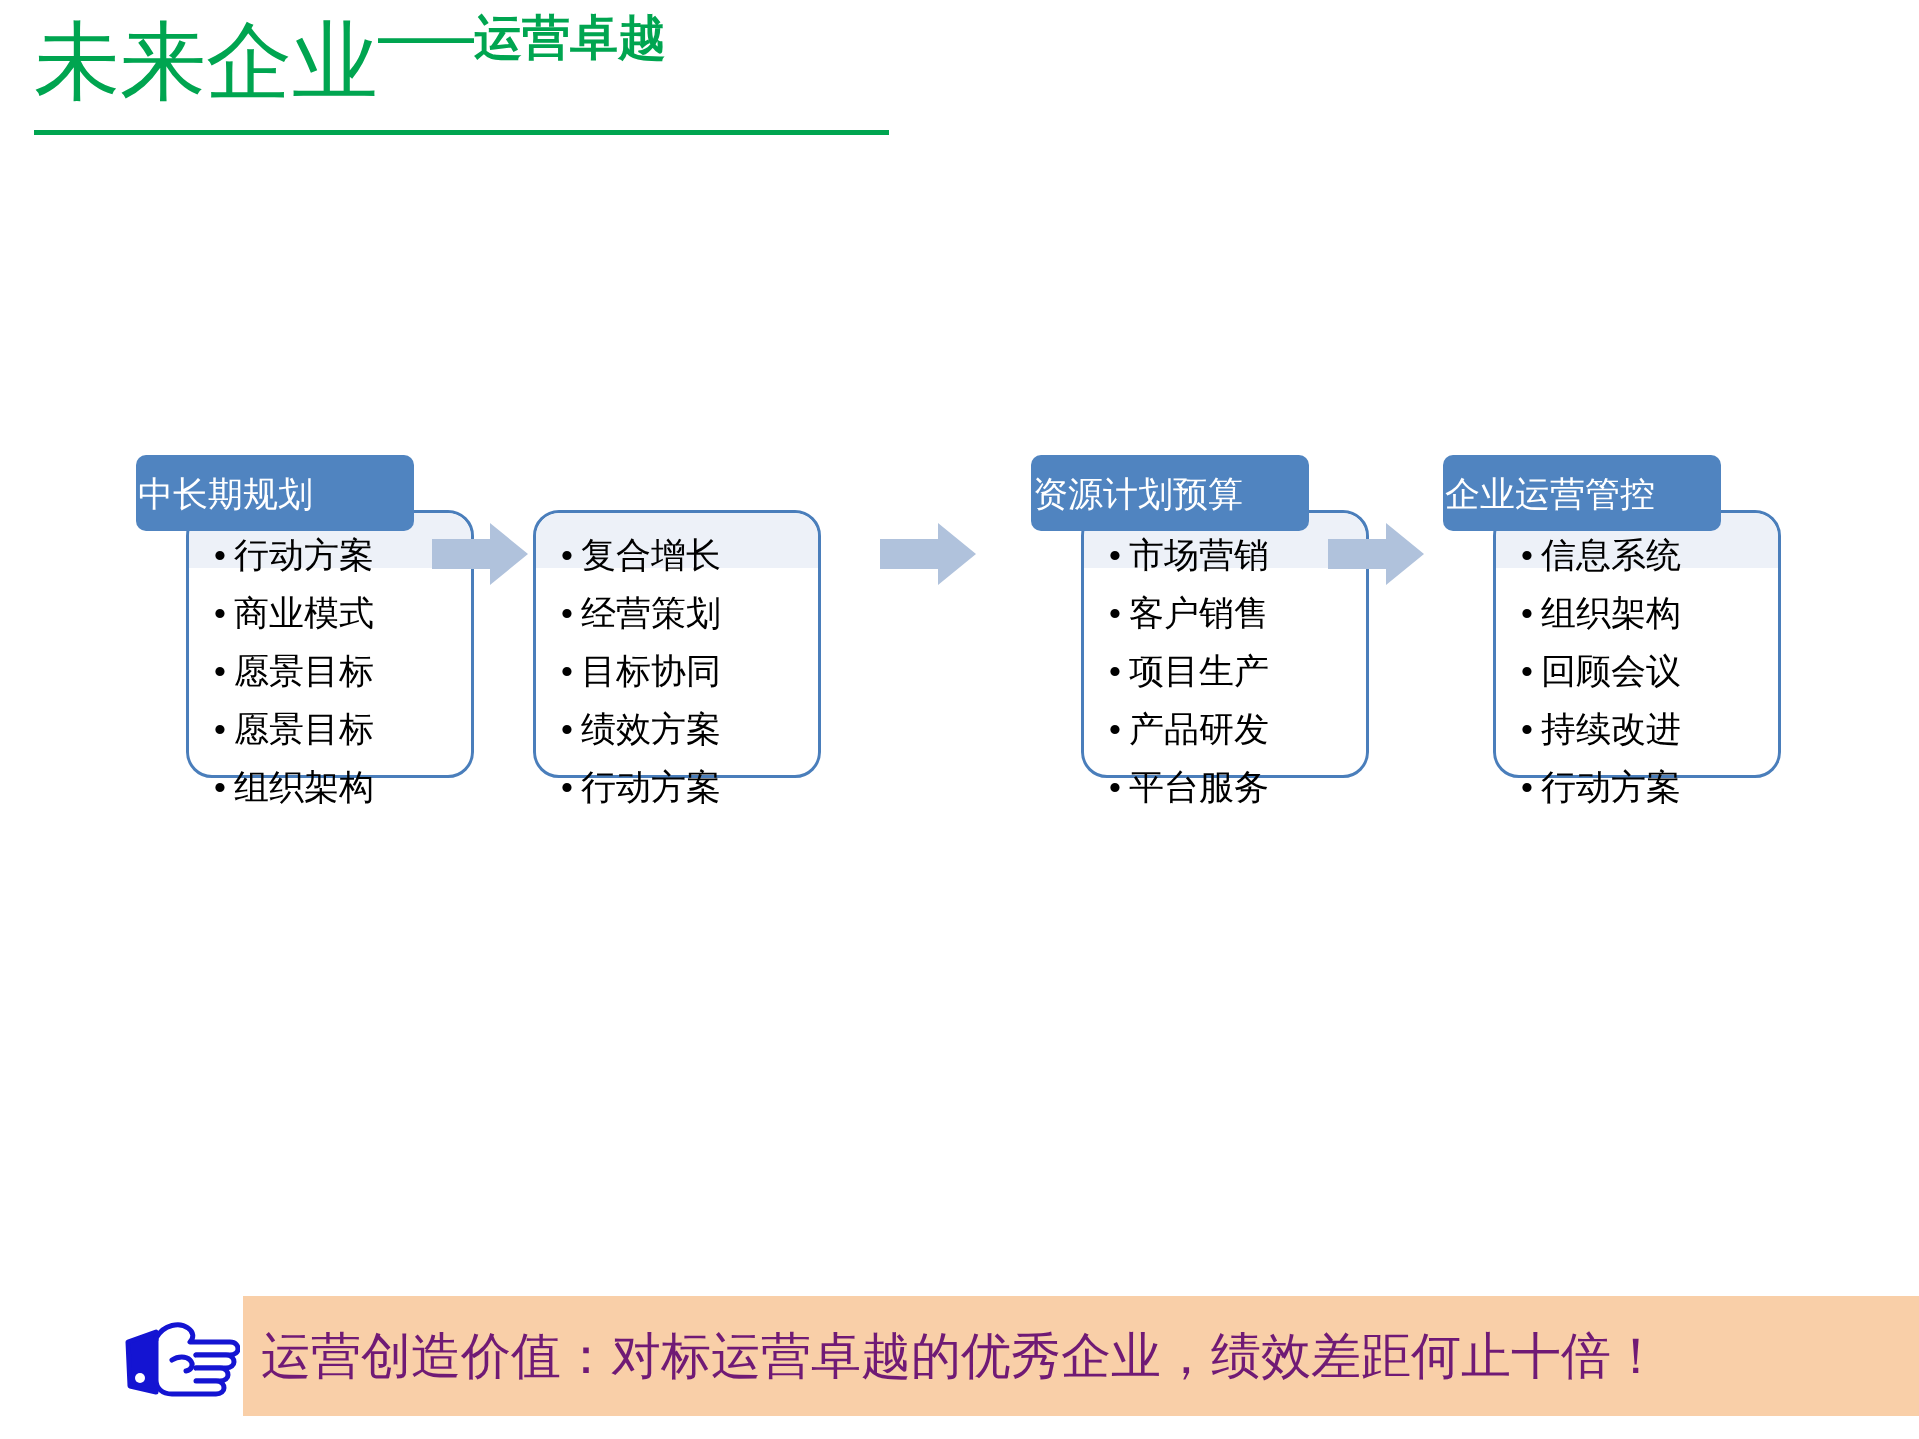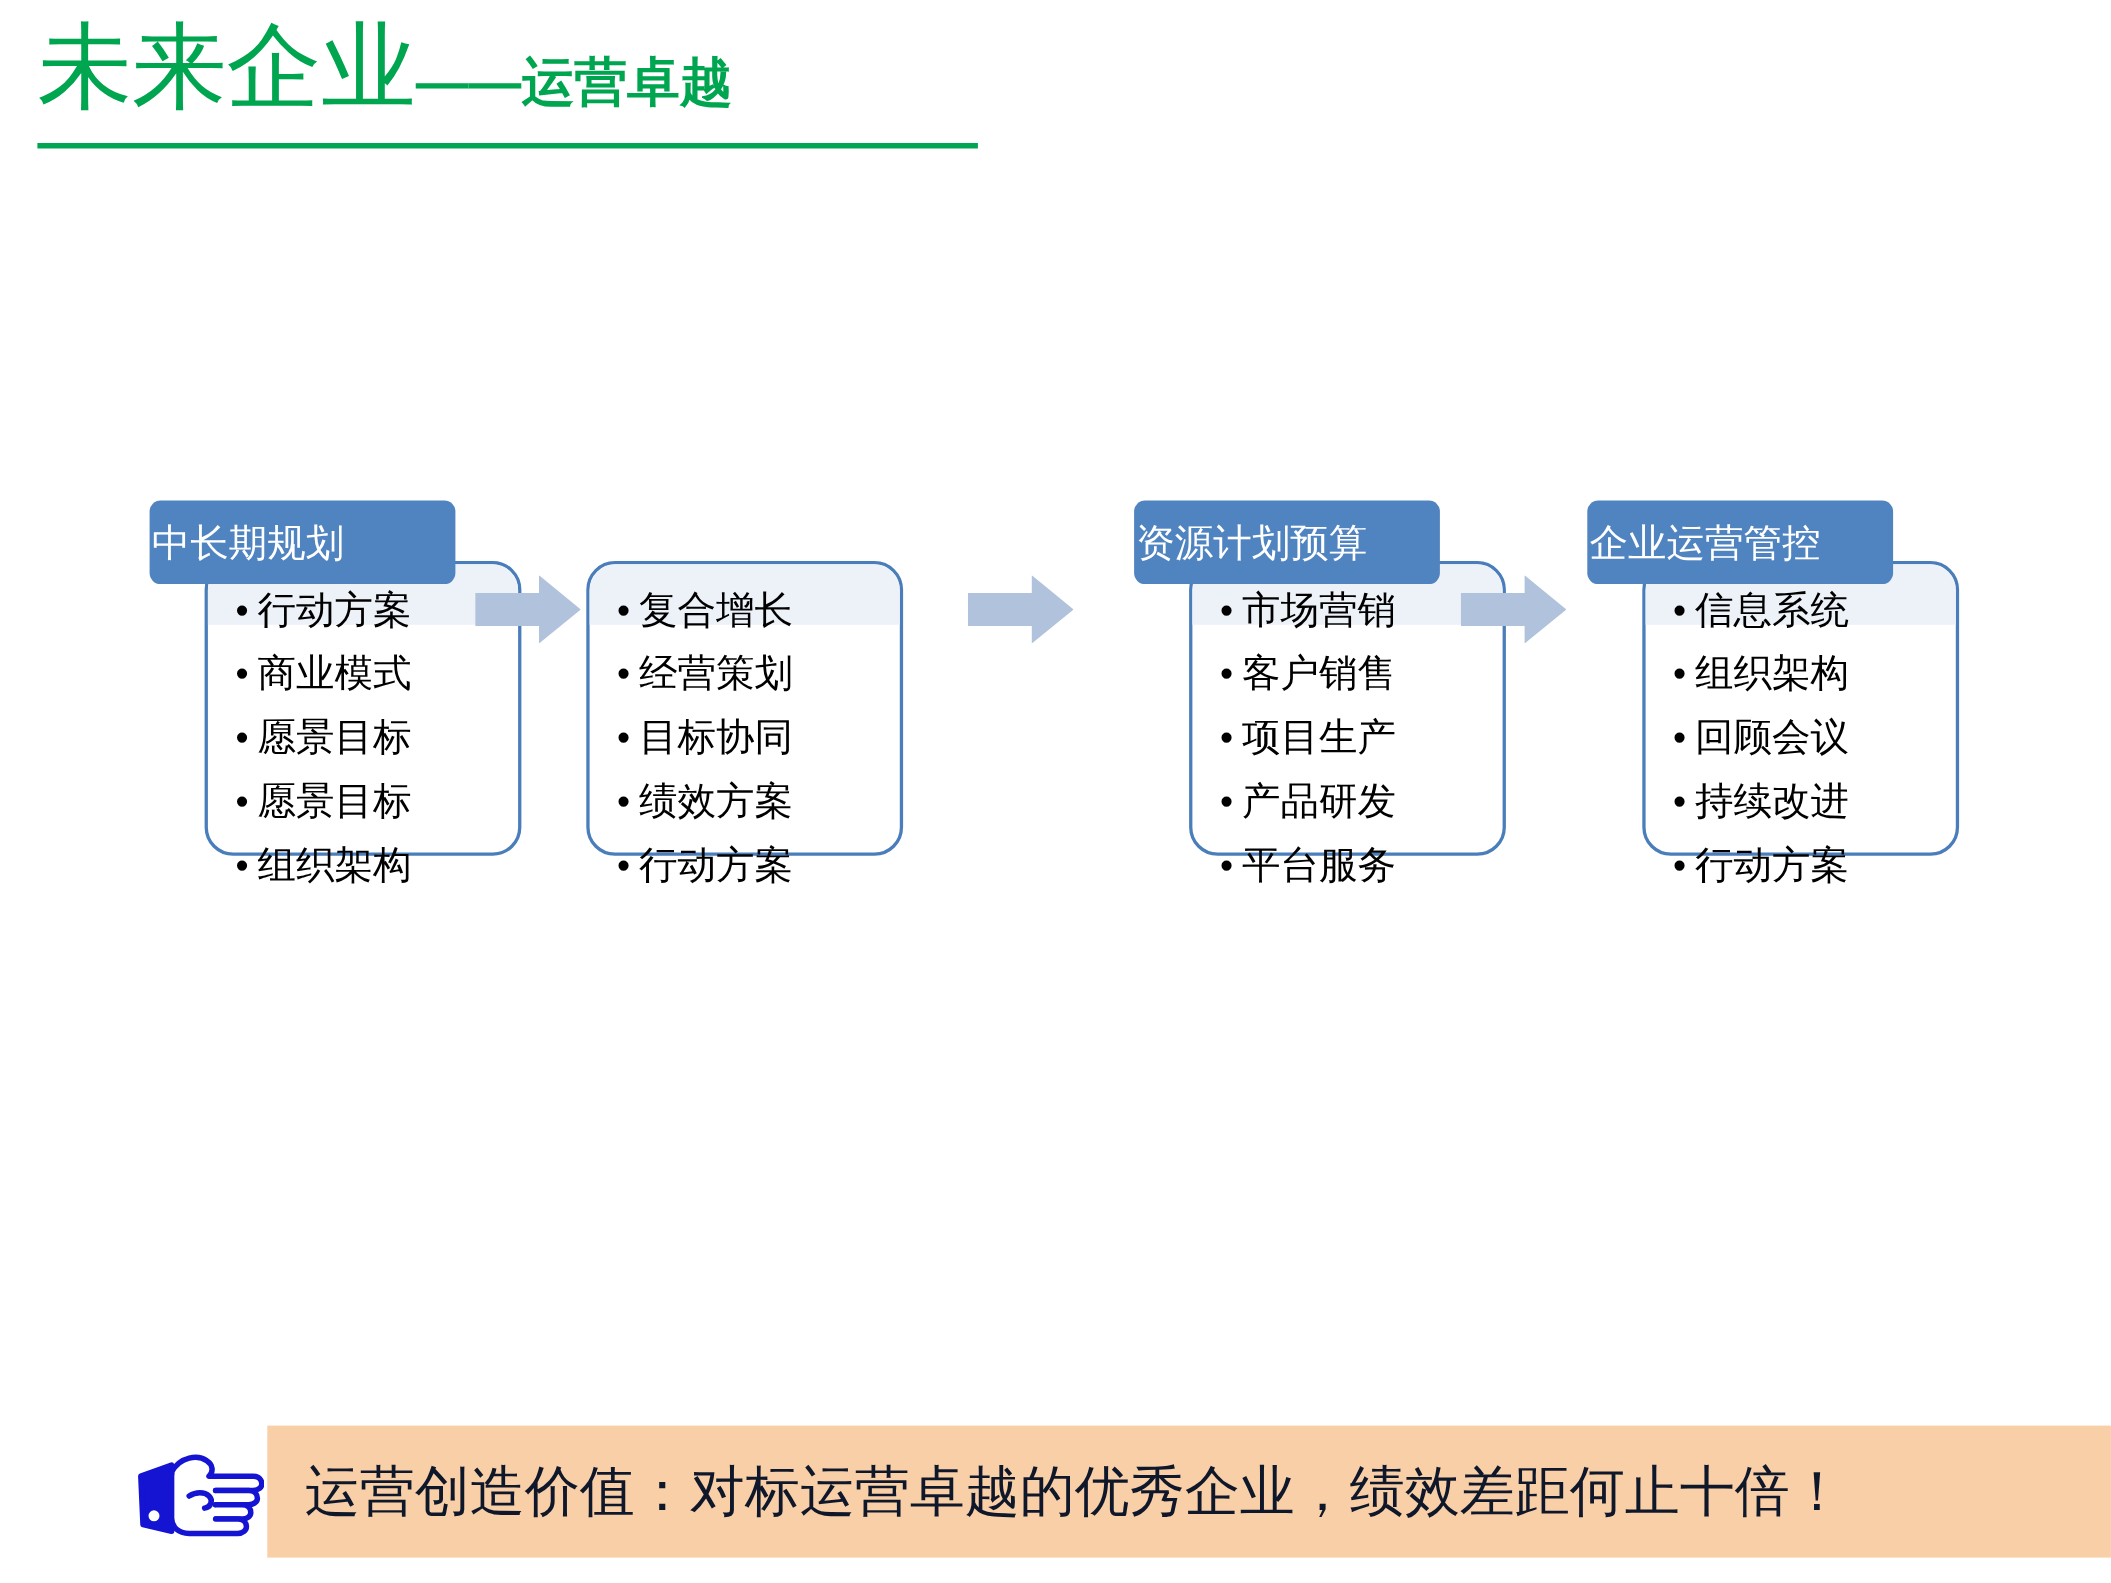--- a/index.html
+++ b/index.html
@@ -6,21 +6,21 @@
   body{
     width:1919px;height:1439px;background:#ffffff;
     font-family:"Liberation Sans","DejaVu Sans",sans-serif;
     overflow:hidden;position:relative;
   }
   
   #title-block{
     position:absolute;left:34px;top:18px;width:880px;height:112px;
   }
   #title-line{
-    display:flex;align-items:flex-end;
+    display:flex;align-items:flex-start;
     color:#00A550;white-space:nowrap;line-height:1;
   }
   #title-main{
     font-size:86px;font-weight:400;letter-spacing:0px;
     color:#00A550;
   }
   #title-sub{
     font-size:48px;font-weight:700;color:#00A550;
     position:relative;top:-4px;
   }
@@ -80,22 +80,22 @@
   #callout-hand{
     position:absolute;left:122px;top:20px;width:118px;height:82px;
   }
   #callout-hand svg{display:block;width:118px;height:82px;}
   #callout-band{
     position:absolute;left:243px;top:0px;width:1676px;height:120px;
     background:#F9CFA8;
     display:flex;align-items:center;
   }
   #callout-text{
-    font-size:50px;color:#0f172a;white-space:nowrap;
-    padding-left:34px;line-height:1;
+    font-size:50px;color:#701a75;white-space:nowrap;
+    padding-left:18px;line-height:1;
   }
 </style>
 </head>
 <body>
 
 <div id="title-block">
   <div id="title-line">
     <span id="title-main">未来企业</span>
     <span id="title-sub">——运营卓越</span>
   </div>

